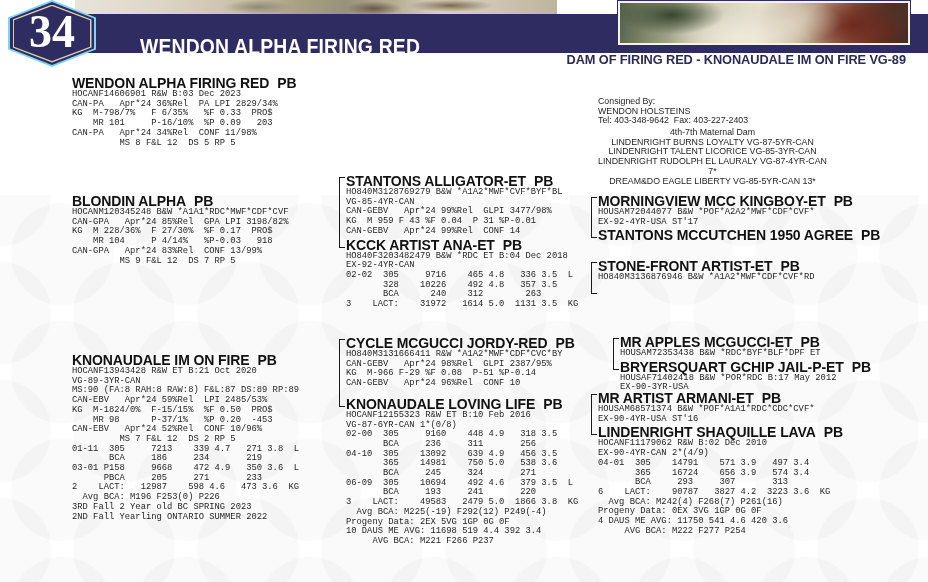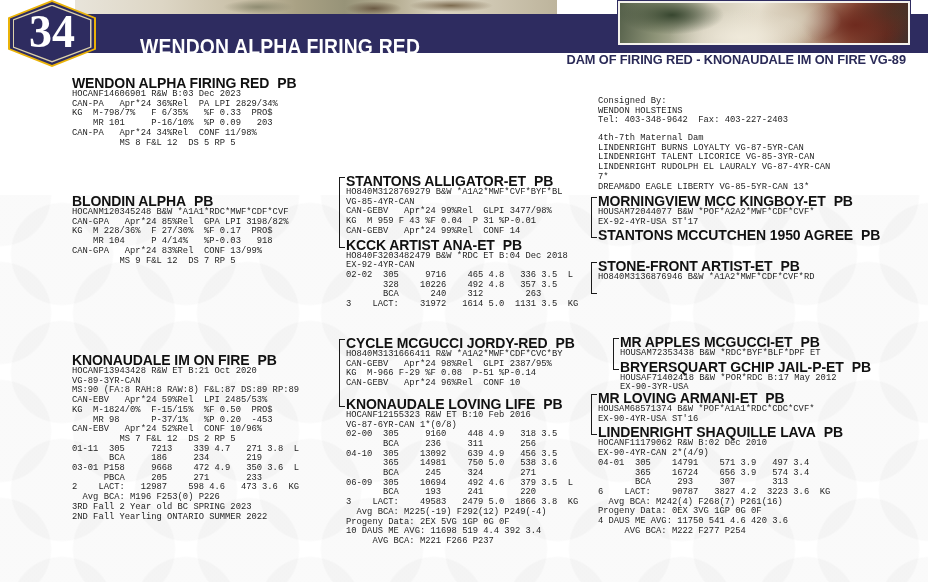--- a/index.html
+++ b/index.html
@@ -23,21 +23,21 @@
       linear-gradient(90deg,#e8e4da 0%,#ddd6c5 18%,#c9c0a8 34%,#a9a184 46%,#979378 56%,#b5ad92 66%,#d9d2bf 76%,#cfc7b2 86%,#bdb49c 100%);}
 
   
   .bar{position:absolute;left:28px;top:14px;width:900px;height:39px;background:#2e2c60;}
   .bar-title{position:absolute;left:112px;top:21px;color:#ffffff;font-weight:bold;
     font-size:21.5px;letter-spacing:.2px;transform:scaleX(.9);transform-origin:left center;
     white-space:nowrap;}
 
   
   .hex{clip-path:polygon(50% 0,100% 26%,100% 74%,50% 100%,0 74%,0 26%);}
-  .badge{position:absolute;left:8px;top:0;width:88px;height:67px;background:#eab308;}
+  .badge{position:absolute;left:8px;top:0;width:88px;height:67px;background:#7dd3fc;}
   .badge .mid{position:absolute;inset:2px;background:#2e2c60;}
   .badge .line{position:absolute;inset:4.5px;background:#ddd2ab;}
   .badge .fill{position:absolute;inset:6px;background:#2e2c60;display:flex;align-items:center;justify-content:center;}
   .badge .num{color:#fff;font-family:"Liberation Serif",serif;font-weight:bold;font-size:46px;line-height:1;margin-top:-3px;}
 
   
   .photo{position:absolute;left:617px;top:0;width:292px;height:44px;background:#2e2c60;padding:1px;}
   .photo .inner{width:288px;height:40px;border:2px solid #f4f2ec;
     background:
       radial-gradient(ellipse 70px 26px at 18% 30%, #37462f 0%, rgba(55,70,47,0) 75%),
@@ -52,21 +52,21 @@
 
   
   .blk{position:absolute;}
   .ped-block{margin-bottom:3px;}
   .ped-block.gap-lg{margin-bottom:10px;}
   .ped-title{font-size:14px;font-weight:bold;color:#111;line-height:11px;white-space:nowrap;
     letter-spacing:-.1px;}
   .ped-title .tag{margin-left:8px;}
   .ped-body{font-family:"Liberation Mono",monospace;font-size:8.8px;line-height:9.7px;
     color:#1e1e1e;white-space:pre;margin-top:1px;}
-  .mono{font-family:Liberation Mono, monospace;font-size:8.8px;line-height:9.7px;color:#1e1e1e;white-space:pre;}
+  .mono{font-family:Liberation Sans, sans-serif;font-size:8.8px;line-height:9.7px;color:#1e1e1e;white-space:pre;}
 
   
   .pair{position:absolute;}
   .bracket{position:absolute;left:-7px;top:1px;width:6px;border-left:1.3px solid #1a1a1a;}
   .bracket::before,.bracket::after{content:"";position:absolute;left:0;width:5px;border-top:1.3px solid #1a1a1a;}
   .bracket::before{top:0;}
   .bracket::after{bottom:0;}
 </style>
 </head>
 <body>
@@ -190,21 +190,21 @@
   Avg BCA: M225(-19) F292(12) P249(-4)
 Progeny Data: 2EX 5VG 1GP 0G 0F
 10 DAUS ME AVG: 11698 519 4.4 392 3.4
      AVG BCA: M221 F266 P237</div>
     </div>
   </div>
 
   <div class="blk mono" style="left:598px;top:97px;">Consigned By:
 WENDON HOLSTEINS
 Tel: 403-348-9642  Fax: 403-227-2403</div>
-  <div class="blk mono" style="left:598px;top:134px;">4th-7th Maternal Dam
+  <div class="blk mono" style="left:598px;top:128px;text-align:center;">4th-7th Maternal Dam
 LINDENRIGHT BURNS LOYALTY VG-87-5YR-CAN
 LINDENRIGHT TALENT LICORICE VG-85-3YR-CAN
 LINDENRIGHT RUDOLPH EL LAURALY VG-87-4YR-CAN
 7*
 DREAM&amp;DO EAGLE LIBERTY VG-85-5YR-CAN 13*</div>
 
   <div class="pair" style="left:598px;top:196px;width:330px;">
     <div class="bracket" style="height: 41px;"></div>
     <div class="ped-block">
       <div class="ped-title">
@@ -244,21 +244,21 @@
       </div>
       <div class="ped-body">HOUSAF71402418 B&amp;W *POR*RDC B:17 May 2012
 EX-90-3YR-USA</div>
     </div>
   </div>
 
   <div class="pair" style="left:598px;top:393px;width:330px;">
     <div class="bracket" style="height: 41px;"></div>
     <div class="ped-block">
       <div class="ped-title">
-        <span>MR LOVING ARMANI-ET</span><span class="tag">PB</span>
+        <span>MR ARTIST ARMANI-ET</span><span class="tag">PB</span>
       </div>
       <div class="ped-body">HOUSAM68571374 B&amp;W *POF*A1A1*RDC*CDC*CVF*
 EX-90-4YR-USA ST'16</div>
     </div>
     <div class="ped-block">
       <div class="ped-title">
         <span>LINDENRIGHT SHAQUILLE LAVA</span><span class="tag">PB</span>
       </div>
       <div class="ped-body">HOCANF11179062 R&amp;W B:02 Dec 2010
 EX-90-4YR-CAN 2*(4/9)

